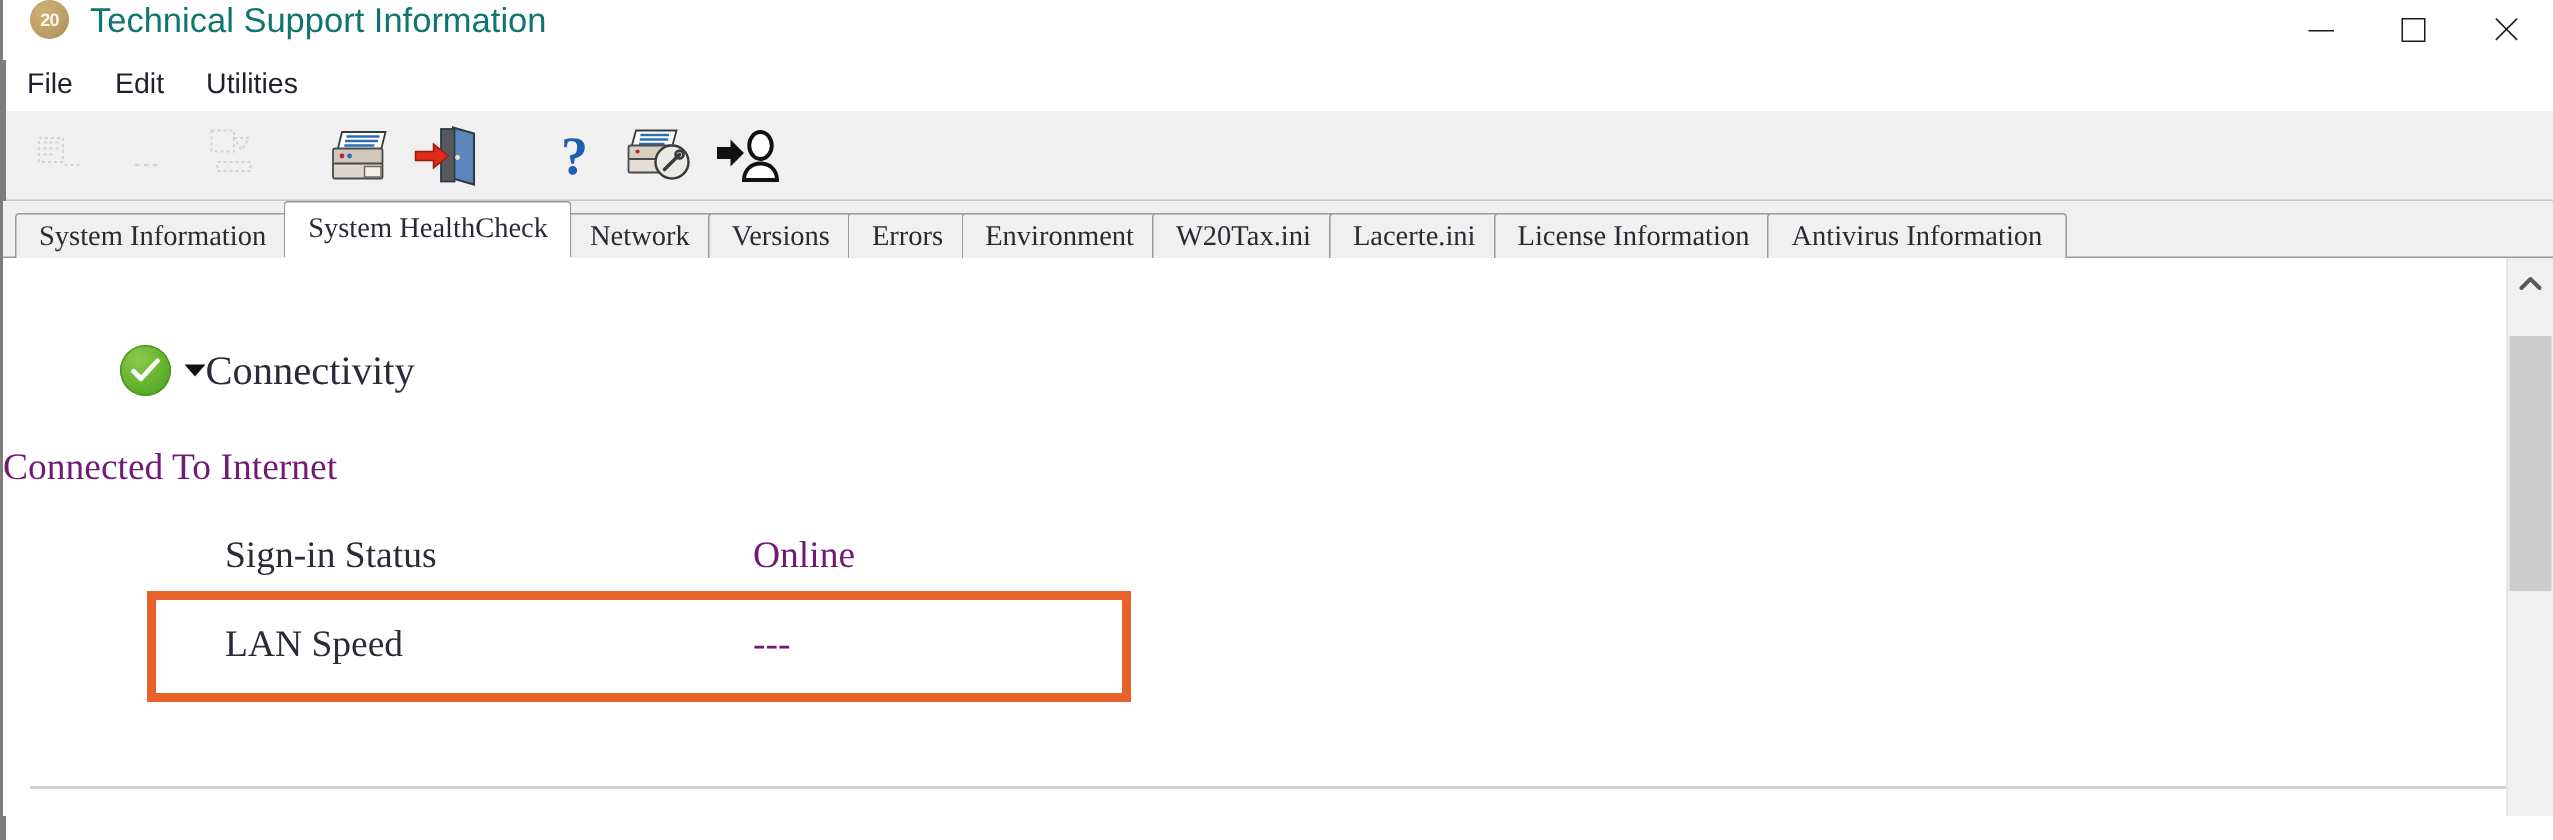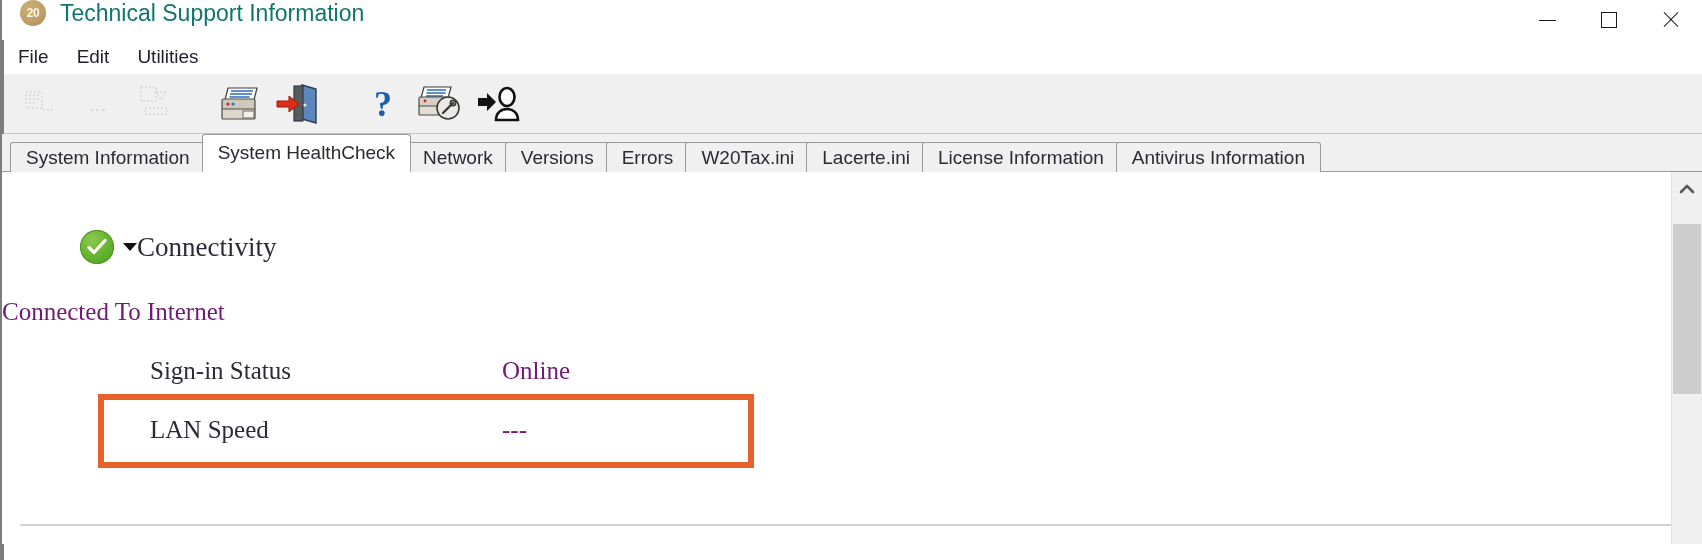--- a/index.html
+++ b/index.html
@@ -170,21 +170,21 @@
     border-right: 1px solid #9a9a9a;
     border-radius: 3px 3px 0 0;
     margin-right: -4px;
     transform: skewX(0deg);
     cursor: default;
     white-space: nowrap;
     box-sizing: border-box;
     z-index: 1;
   }
   
-  .tab .tab-label { position: relative; z-index: 2; }
+  .tab .tab-label { position: relative; z-index: 2; font-family: Liberation Serif, serif; }
   .tab.active {
     height: 38px;
     background: #ffffff;
     z-index: 5;
     font-size: 19px;
     border-bottom: 1px solid #ffffff;
   }
   .tab.first { margin-left: 2px; }
 
   
@@ -441,20 +441,23 @@
     <div class="tab">
       <span class="tab-label">Network</span>
     </div>
     <div class="tab">
       <span class="tab-label">Versions</span>
     </div>
     <div class="tab">
       <span class="tab-label">Errors</span>
     </div>
     <div class="tab">
+      <span class="tab-label">Environment</span>
+    </div>
+    <div class="tab">
       <span class="tab-label">W20Tax.ini</span>
     </div>
     <div class="tab">
       <span class="tab-label">Lacerte.ini</span>
     </div>
     <div class="tab">
       <span class="tab-label">License Information</span>
     </div>
     <div class="tab">
       <span class="tab-label">Antivirus Information</span>

